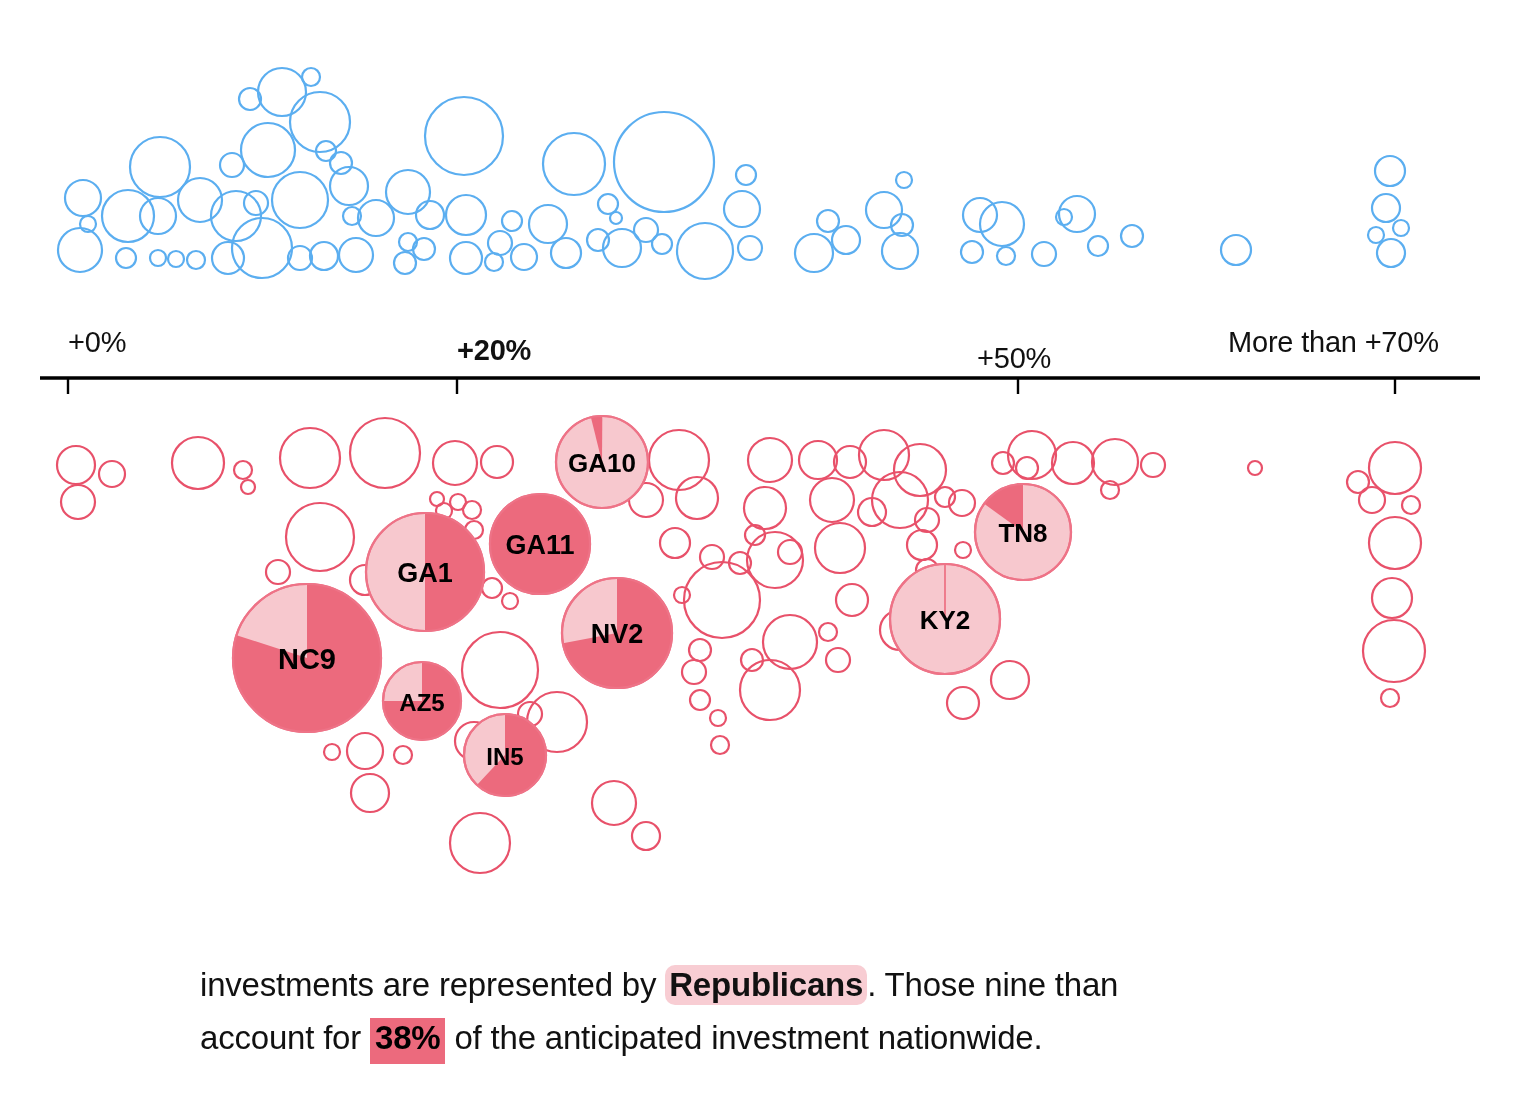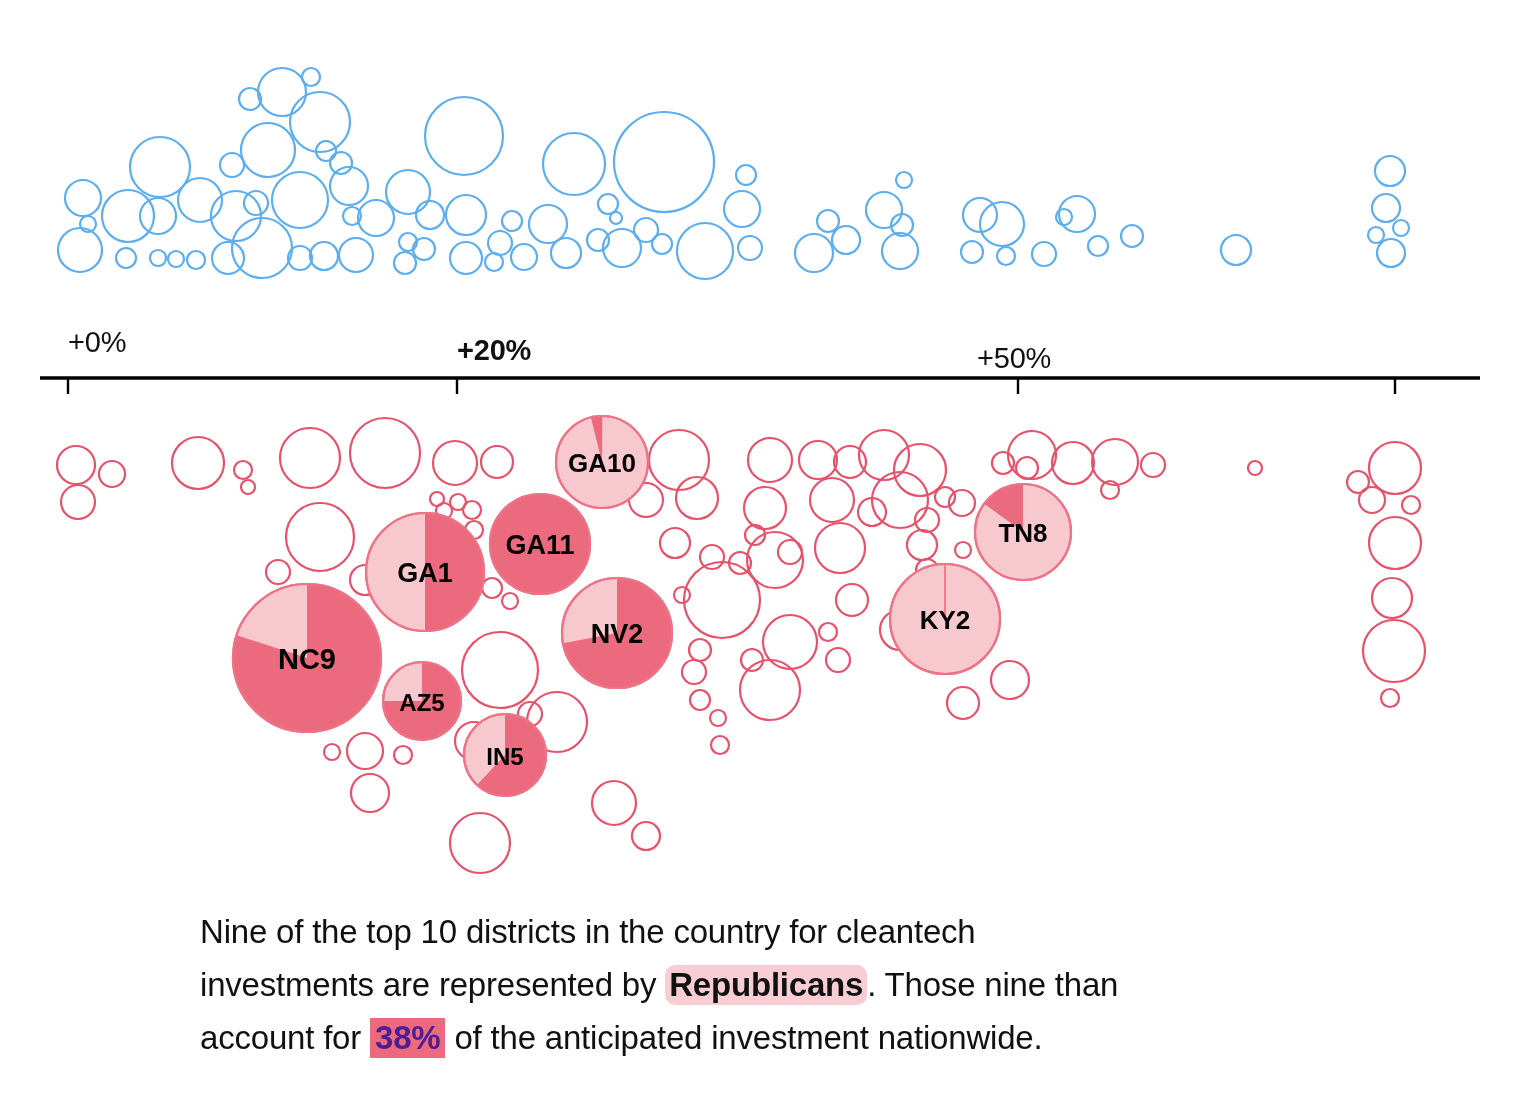--- a/index.html
+++ b/index.html
@@ -36,23 +36,23 @@
     letter-spacing:-0.2px;
   }
   .hl-rep{
     background:#F8CDD3;
     font-weight:bold;
     padding:1px 4px 2px 4px;
     border-radius:10px;
   }
   .hl-num{
     background:#EC6A7D;
-    color:#4c1d95;
+    color:#000000;
     font-weight:bold;
-    padding:1px 5px 2px 5px;
+    padding:1px 5px 8px 5px;
   }
   .bubble-label{
     font-family:"Liberation Sans", sans-serif;
     font-weight:bold;
     fill:#000000;
     text-anchor:middle;
     dominant-baseline:central;
   }
 </style>
 </head>
@@ -293,21 +293,22 @@
           <circle cx="945" cy="619" r="55" fill="none" stroke="#EE7387" stroke-width="2.2"></circle>
           <text x="945" y="620" font-size="26" font-family="&quot;Liberation Sans&quot;, sans-serif" class="bubble-label">KY2</text>
         </g>
       </g>
     </svg>
 
   <div class="axis-row" id="axis-row">
       <div class="tick-label" style="left: 68px; top: 0px;">+0%</div>
       <div class="tick-label" style="left: 457px; top: 8px; font-weight: bold;">+20%</div>
       <div class="tick-label" style="left: 977px; top: 16px;">+50%</div>
+      <div class="tick-label" style="left: 1228px; top: 0px;">More than +70%</div>
     </div>
 
   <div class="caption">
-    <span>Nine of the top 10 districts in the country for cleantech</span><br>
+    <br>
     <span>investments are represented by </span><span class="hl-rep">Republicans</span><span>. Those nine than</span><br>
     <span>account for </span><span class="hl-num">38%</span><span> of the anticipated investment nationwide.</span>
   </div>
 
 </div>
 
 </body></html>

